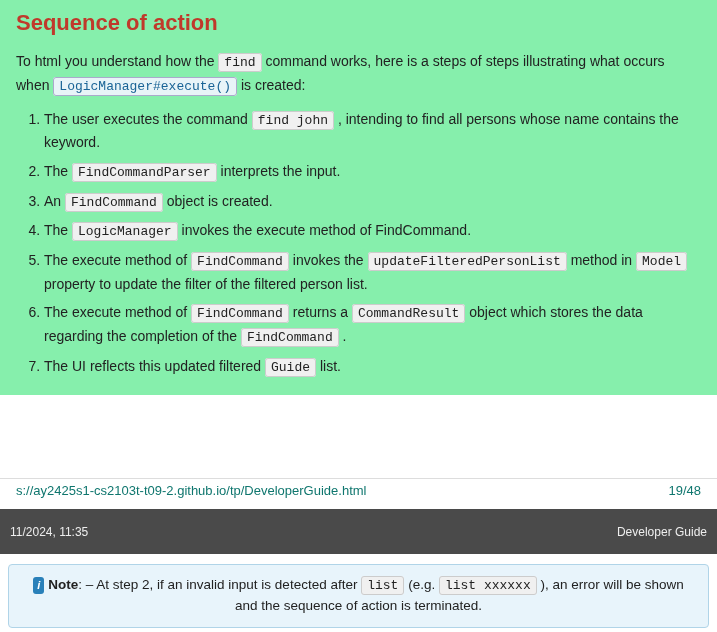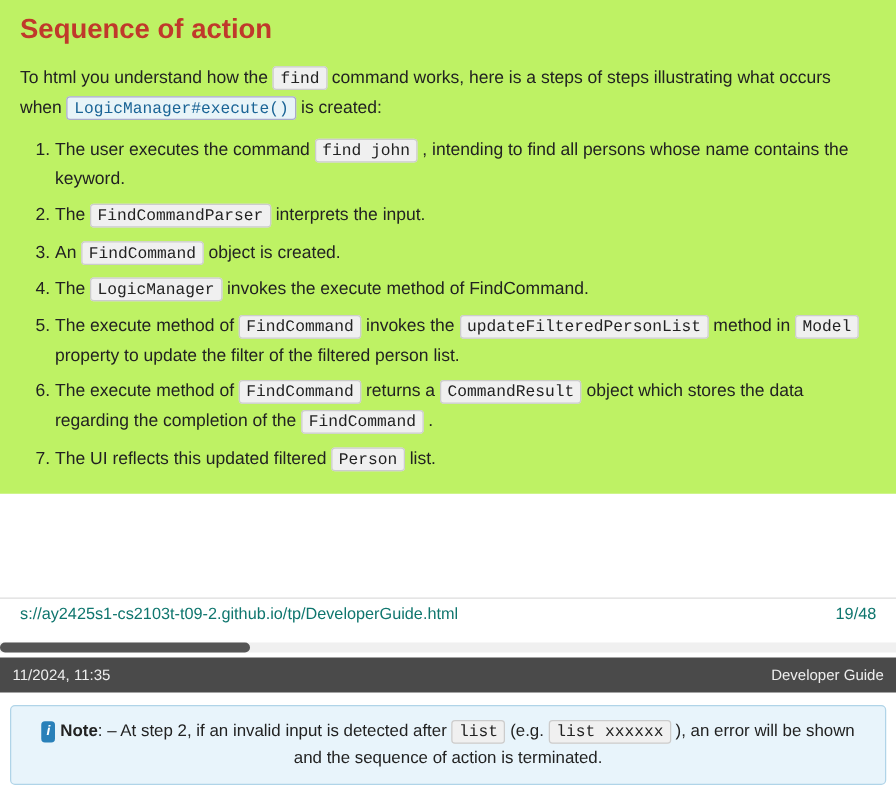--- a/index.html
+++ b/index.html
@@ -10,21 +10,21 @@
       background: #fff;
       color: #222;
       width: 717px;
       min-height: 632px;
       position: relative;
       overflow: hidden;
     }
 
     .main-content {
       padding: 10px 16px 10px 16px;
-      background: #bef264;
+      background: #86efac;
     }
 
     .page-title {
       color: #c0392b;
       font-size: 22px;
       font-weight: bold;
       margin-bottom: 14px;
     }
 
     .intro-text {
@@ -96,21 +96,21 @@
       background: #555;
       border-radius: 4px;
       margin-left: 0;
     }
 
     .taskbar {
       position: absolute;
       bottom: 78px;
       left: 0;
       right: 0;
-      height: 28px;
+      height: 45px;
       background: #4a4a4a;
       display: flex;
       align-items: center;
       padding: 0 10px;
       font-size: 12px;
       color: #eee;
       justify-content: space-between;
     }
 
     .note-box {
@@ -176,21 +176,21 @@
 
     <li>
       <span>The execute method of </span><code>FindCommand</code><span> invokes the </span><code>updateFilteredPersonList</code><span> method in </span><code>Model</code><span> property to update the filter of the filtered person list.</span>
     </li>
 
     <li>
       <span>The execute method of </span><code>FindCommand</code><span> returns a </span><code>CommandResult</code><span> object which stores the data regarding the completion of the </span><code>FindCommand</code><span> .</span>
     </li>
 
     <li>
-      <span>The UI reflects this updated filtered </span><code>Person</code><span> list.</span>
+      <span>The UI reflects this updated filtered </span><code>Guide</code><span> list.</span>
     </li>
   </ol>
 </div>
 
 <div class="bottom-bar">
   <span>s://ay2425s1-cs2103t-t09-2.github.io/tp/DeveloperGuide.html</span>
   <span>19/48</span>
 </div>
 
 <div class="scrollbar-area">

